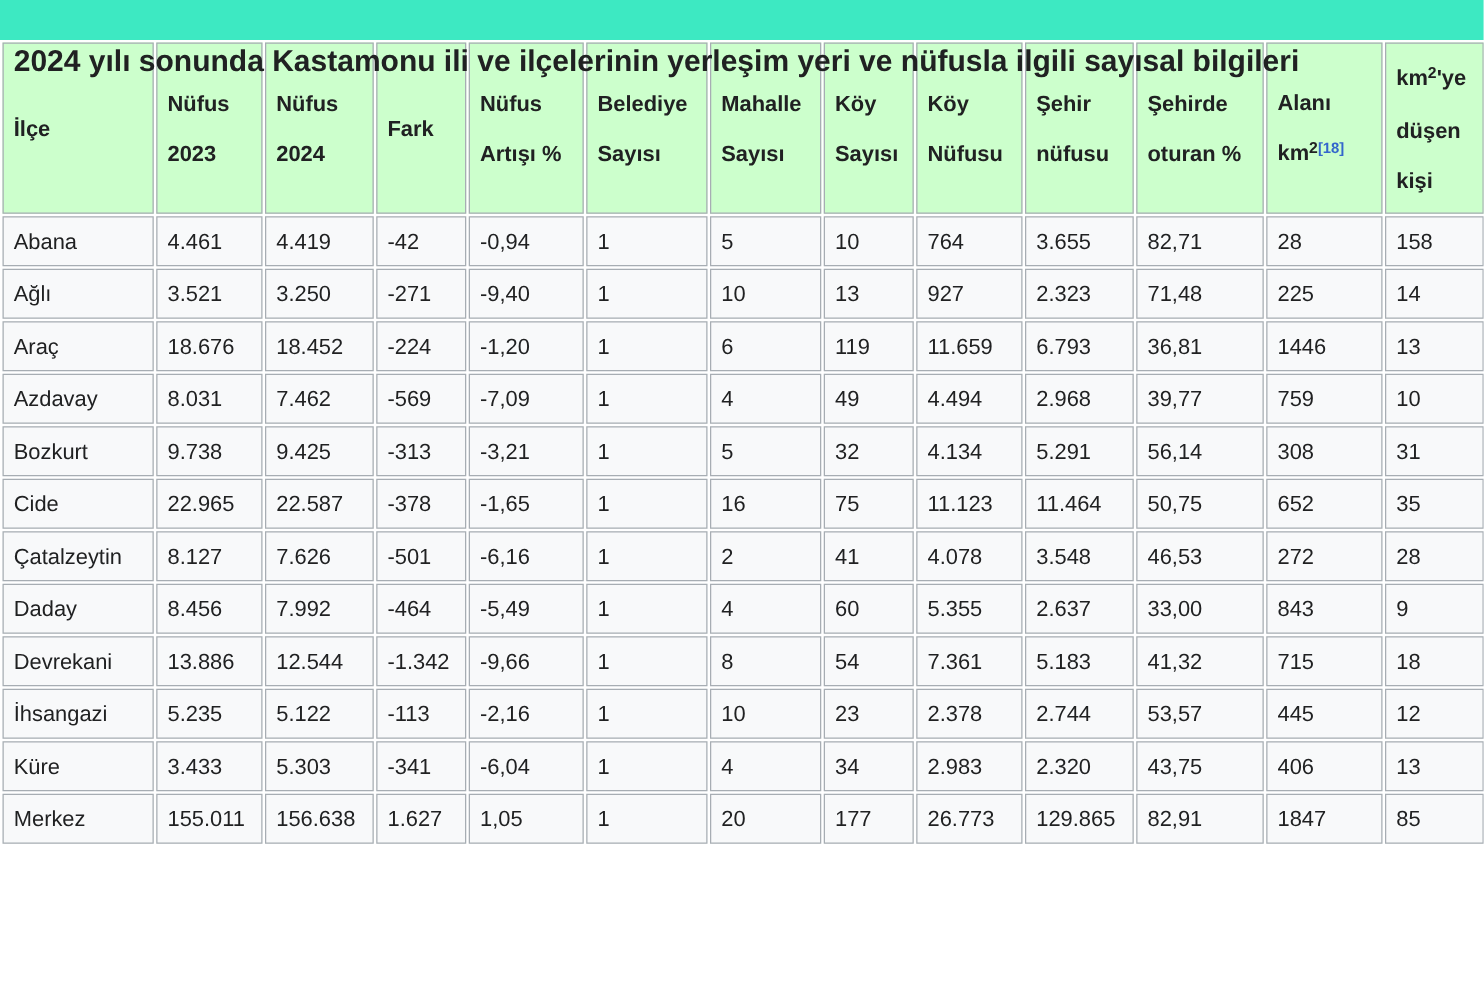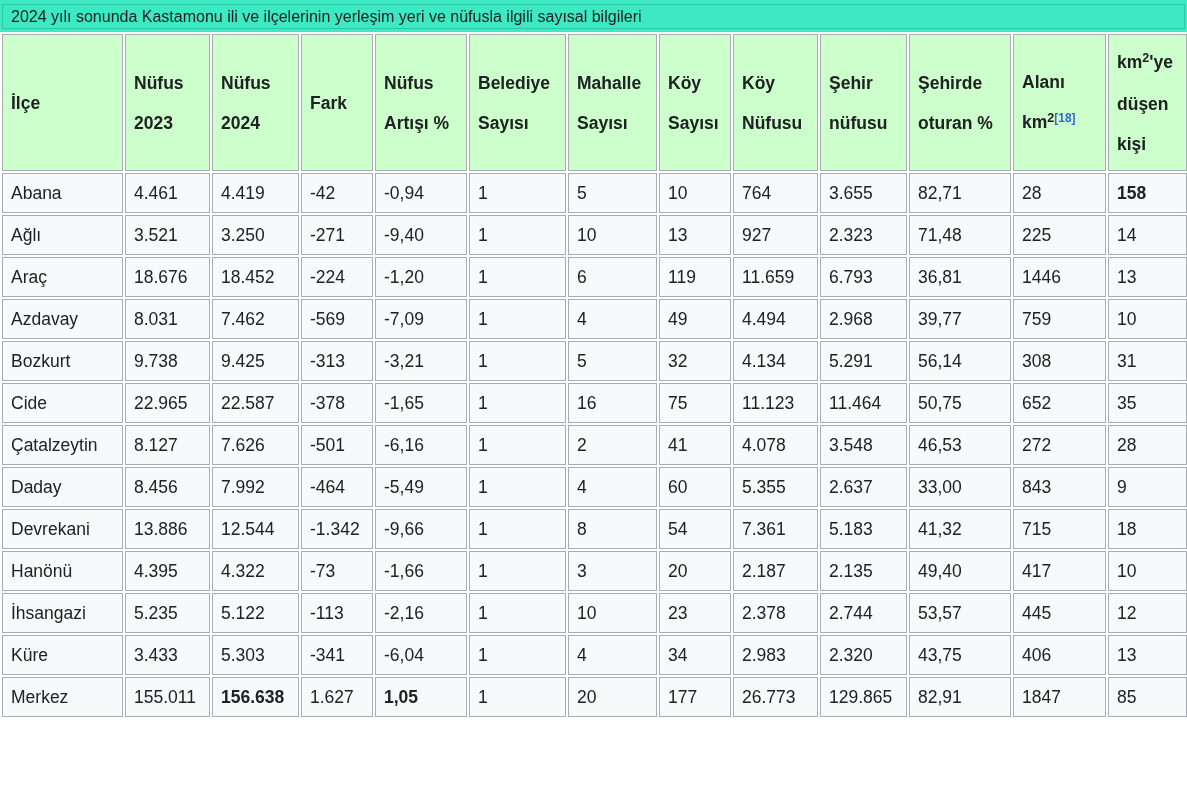--- a/index.html
+++ b/index.html
@@ -23,22 +23,23 @@
   .title-bar {
     background: var(--title-bg);
     padding: 4px 2px 3px 2px;
     height: 32px; box-sizing: border-box;
   }
   .title-inner {
     border: 1px solid var(--title-border);
     height: 100%; box-sizing: border-box;
     display: flex; align-items: center;
     padding: 0 8px;
-    font-size: 16px; font-weight: normal;
+    font-size: 24px; font-weight: bold;
     white-space: nowrap;
+    margin-top: 33px;
   }
   
   table {
     border-collapse: separate;
     border-spacing: 2px;
     table-layout: fixed;
     width: 1189px;
     background: var(--page-bg);
   }
   th, td {
@@ -56,21 +57,21 @@
     font-weight: bold;
     vertical-align: middle;
   }
   th .hl { line-height: 40px; }
   td {
     background: var(--cell-bg);
     height: 40px;
     font-size: 17.5px;
     vertical-align: middle;
   }
-  td.bold { font-weight: bold; }
+  td.bold { font-weight: normal; }
   sup.s2 {
     font-size: 72%;
     position: relative; top: -0.45em;
     vertical-align: baseline;
   }
   sup.ref {
     font-size: 68%;
     position: relative; top: -0.45em;
     vertical-align: baseline;
     color: var(--link);
@@ -285,35 +286,20 @@
         <td>1</td>
         <td>8</td>
         <td>54</td>
         <td>7.361</td>
         <td>5.183</td>
         <td>41,32</td>
         <td>715</td>
         <td>18</td>
       </tr>
       <tr>
-        <td>Hanönü</td>
-        <td>4.395</td>
-        <td>4.322</td>
-        <td>-73</td>
-        <td>-1,66</td>
-        <td>1</td>
-        <td>3</td>
-        <td>20</td>
-        <td>2.187</td>
-        <td>2.135</td>
-        <td>49,40</td>
-        <td>417</td>
-        <td>10</td>
-      </tr>
-      <tr>
         <td>İhsangazi</td>
         <td>5.235</td>
         <td>5.122</td>
         <td>-113</td>
         <td>-2,16</td>
         <td>1</td>
         <td>10</td>
         <td>23</td>
         <td>2.378</td>
         <td>2.744</td>

